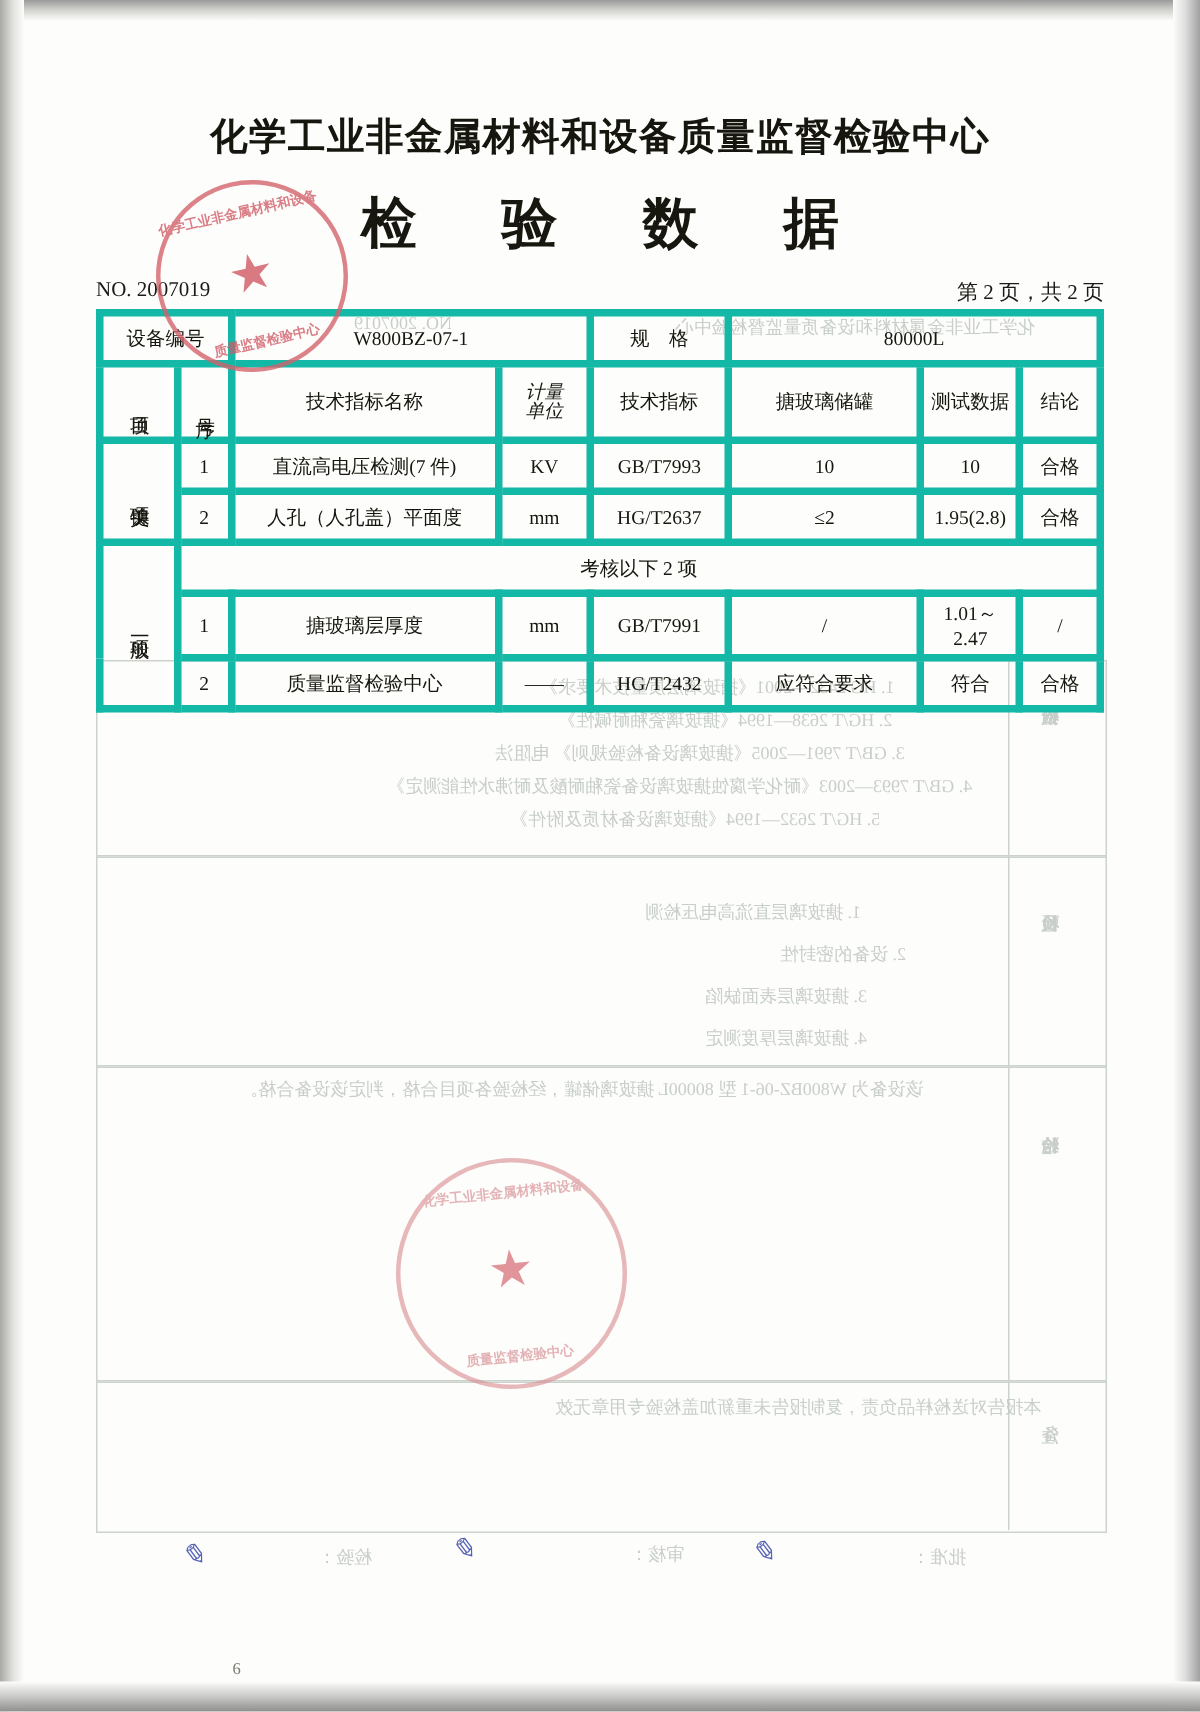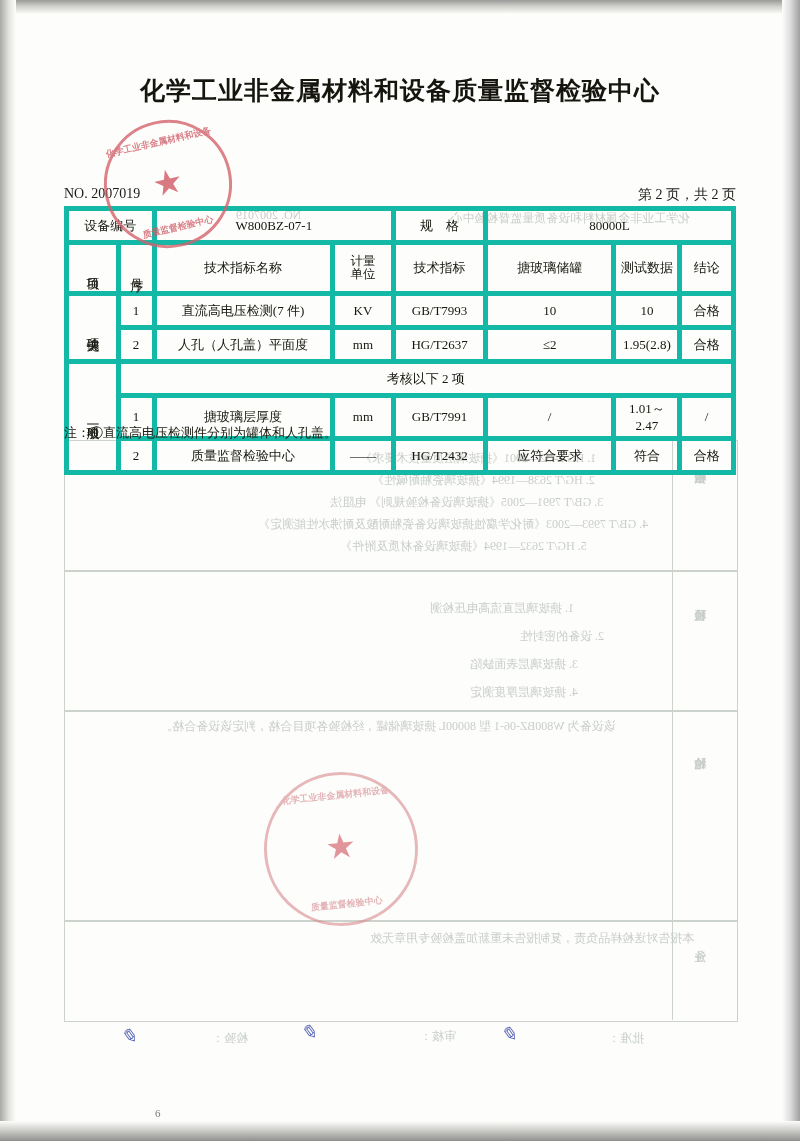--- a/index.html
+++ b/index.html
@@ -202,20 +202,21 @@
 
   <div class="bleed" style="left:692px; top:462px; font-size:12px; writing-mode:vertical-rl;">检验依据</div>
   <div class="bleed" style="left:692px; top:600px; font-size:12px; writing-mode:vertical-rl;">检验项目</div>
   <div class="bleed" style="left:692px; top:748px; font-size:12px; writing-mode:vertical-rl;">检验结论</div>
   <div class="bleed" style="left:692px; top:940px; font-size:12px; writing-mode:vertical-rl;">备注</div>
 
   <div class="bleed" style="left:450px; top:210px; font-size:12px;">化学工业非金属材料和设备质量监督检验中心</div>
   <div class="bleed" style="left:236px; top:208px; font-size:12px;">NO. 2007019</div>
 
   <div class="doc-title">化学工业非金属材料和设备质量监督检验中心</div>
+  <div class="doc-subtitle">检 验 数 据</div>
 
   <div class="report-no">NO. 2007019</div>
   <div class="page-no">第 2 页，共 2 页</div>
 
   <table class="main">
     <colgroup>
       <col style="width:52px">
       <col style="width:36px">
       <col style="width:180px">
       <col style="width:62px">
@@ -228,21 +229,21 @@
       <tr>
         <td colspan="2">设备编号</td>
         <td colspan="2">W800BZ-07-1</td>
         <td>规　格</td>
         <td colspan="3" class="left-pad">80000L</td>
       </tr>
       <tr class="tall">
         <td class="vert" style="writing-mode:vertical-rl; text-orientation:upright; height:40px;">项目</td>
         <td class="vert" style="writing-mode:vertical-rl; text-orientation:upright;">序号</td>
         <td>技术指标名称</td>
-        <td class="two-line" style="white-space:pre-line;">计量
+        <td class="two-line" style="white-space:pre-line;font-style:italic;">计量
 单位</td>
         <td>技术指标</td>
         <td>搪玻璃储罐</td>
         <td>测试数据</td>
         <td>结论</td>
       </tr>
       <tr>
         <td rowspan="2" class="vert" style="writing-mode:vertical-rl; text-orientation:upright;">关键项</td>
         <td>1</td>
         <td>直流高电压检测(7 件)</td>
@@ -279,21 +280,20 @@
         <td>质量监督检验中心</td>
         <td>——</td>
         <td>HG/T2432</td>
         <td>应符合要求</td>
         <td>符合</td>
         <td>合格</td>
       </tr>
     </tbody>
   </table>
 
-  <div class="note">注：①直流高电压检测件分别为罐体和人孔盖。</div>
 
   <div class="stamp stamp-top">
     <div class="stamp-txt" style="top:12px;">化学工业非金属材料和设备</div>
     <div class="star">★</div>
     <div class="stamp-txt" style="bottom:10px;">质量监督检验中心</div>
   </div>
 
   <div class="stamp stamp-mid">
     <div class="stamp-txt" style="top:14px;">化学工业非金属材料和设备</div>
     <div class="star">★</div>

